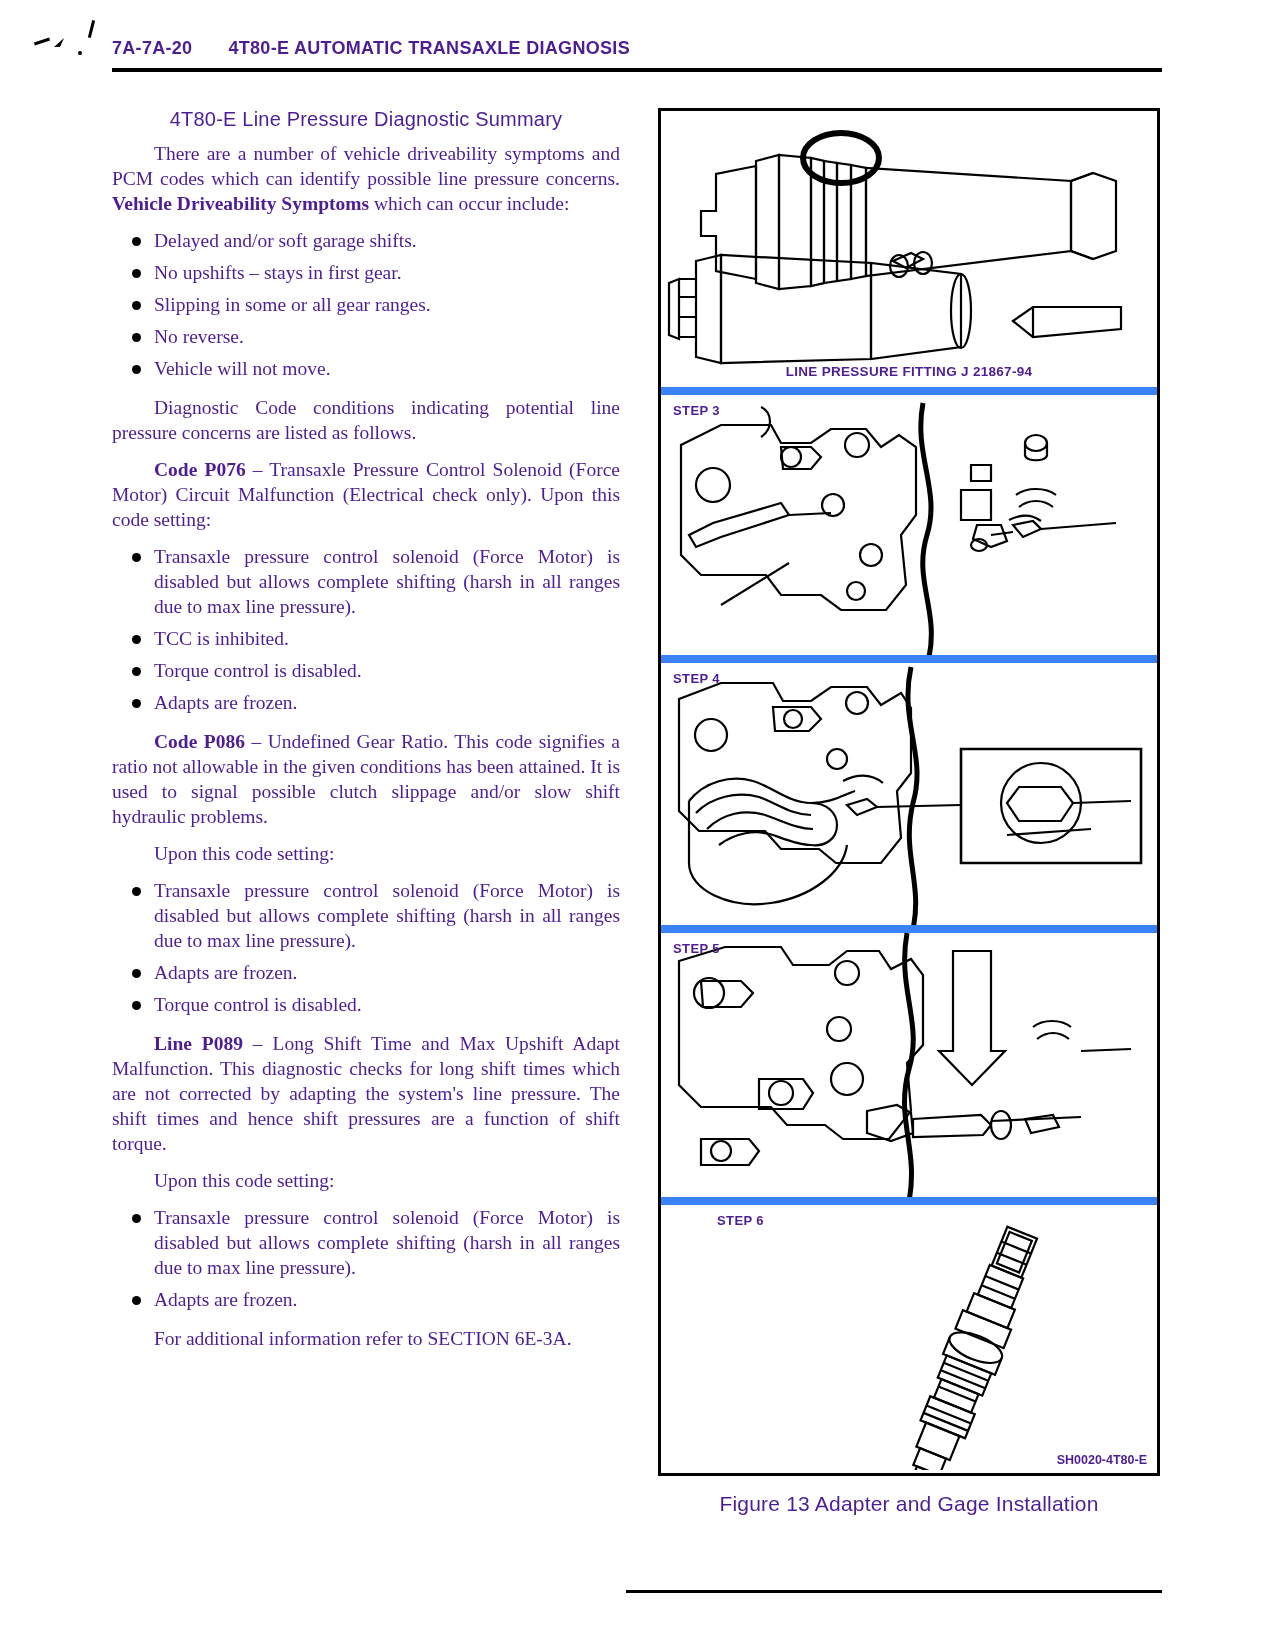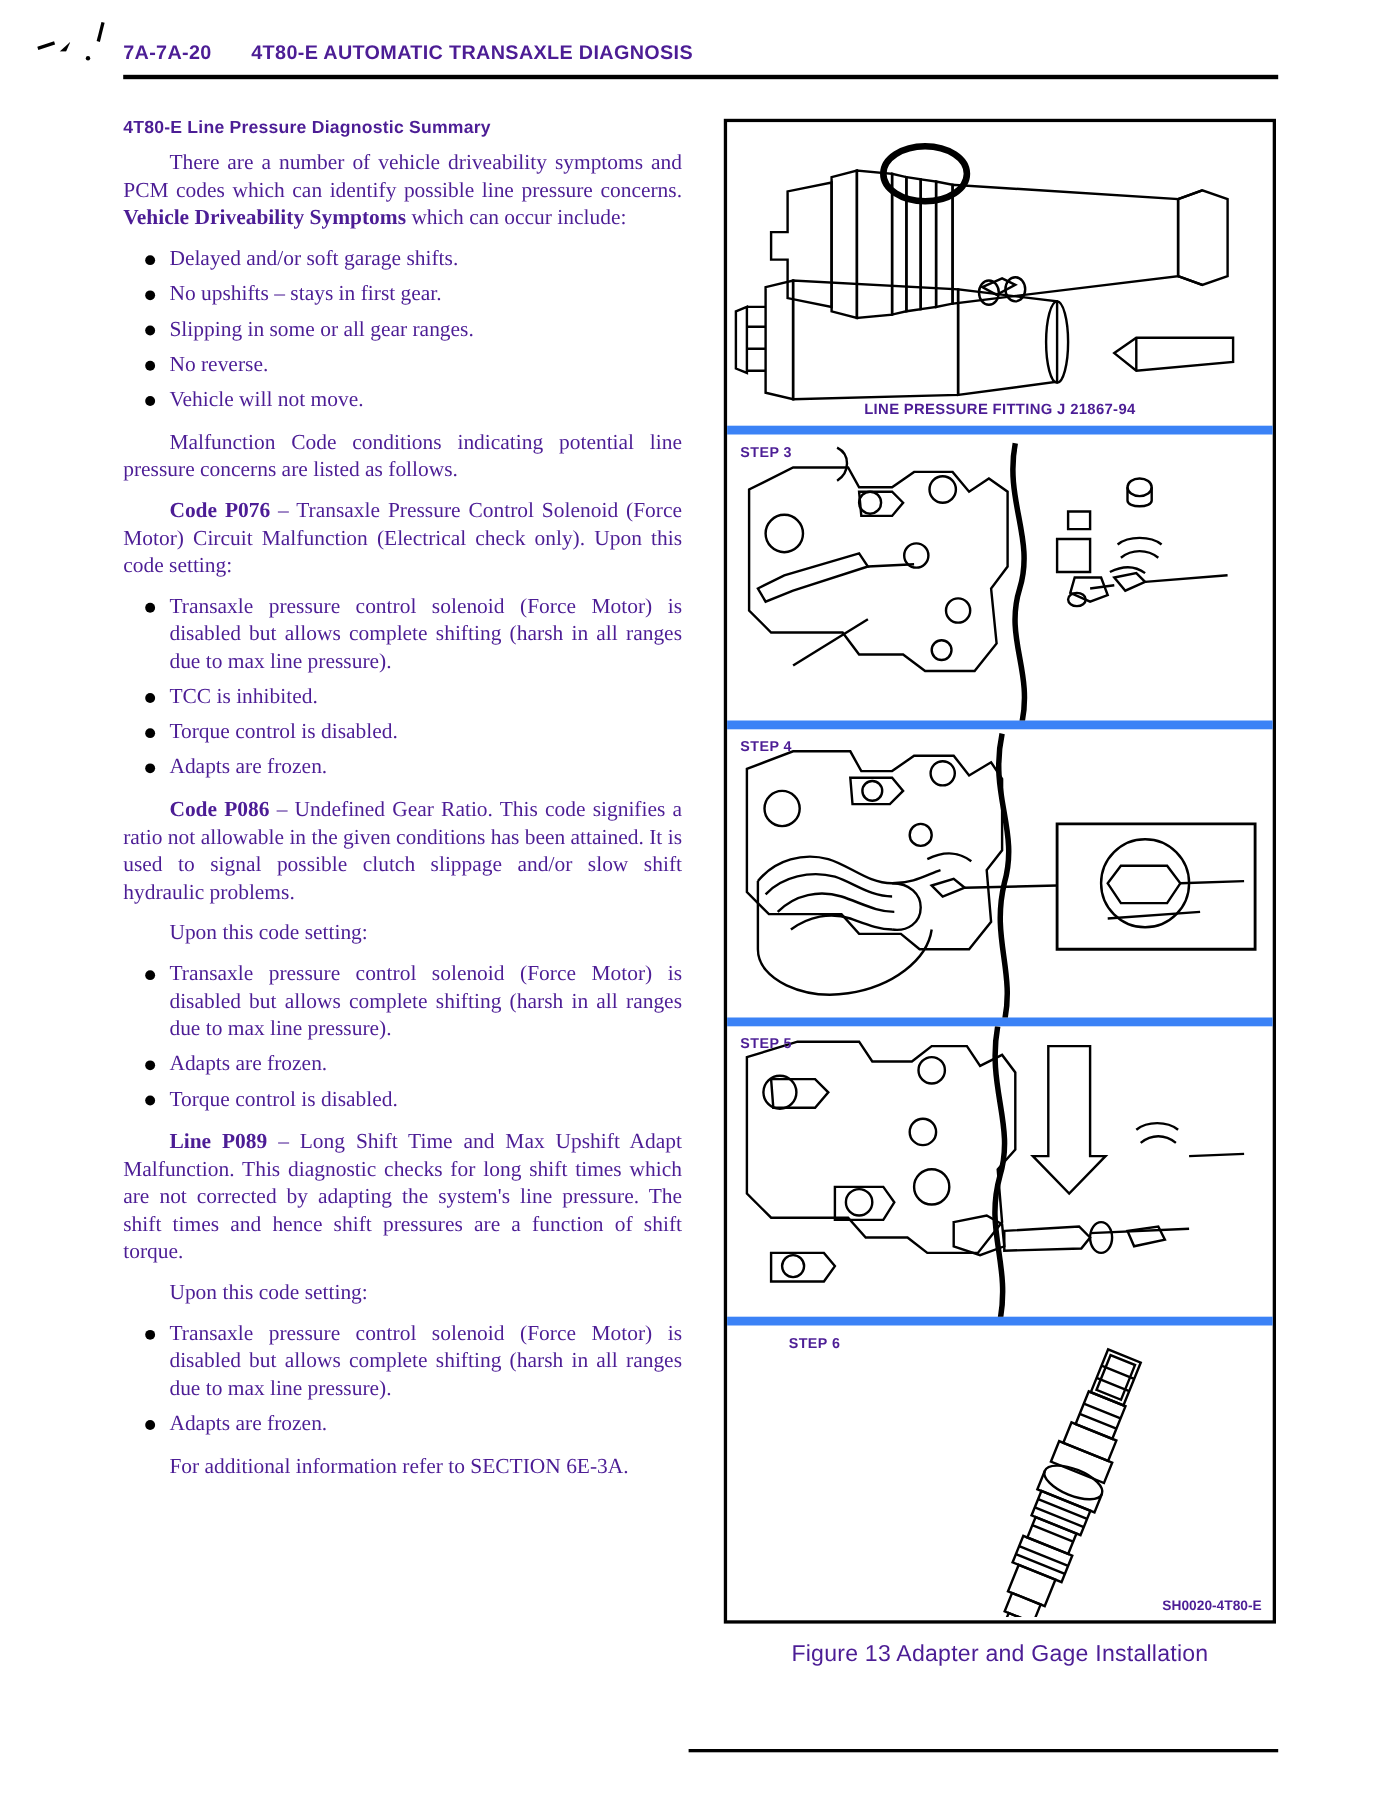--- a/index.html
+++ b/index.html
@@ -81,24 +81,25 @@
 
   
   .col-left {
     position: absolute;
     left: 112px;
     top: 108px;
     width: 508px;
   }
   .sec-title {
     font-family: "Liberation Sans", sans-serif;
-    font-weight: bold;
-    font-size: 16px;
+    font-weight: normal;
+    font-size: 20px;
     margin: 0 0 10px 0;
     letter-spacing: 0.2px;
+    text-align: center;
   }
   p.body {
     margin: 0 0 12px 0;
     font-size: 19.5px;
     line-height: 25px;
     text-align: justify;
     text-justify: inter-word;
   }
   p.indent { text-indent: 42px; }
   .b { font-weight: bold; }
@@ -211,21 +212,21 @@
     <p class="body indent"><span>There are a number of vehicle driveability symptoms and PCM codes which can identify possible line pressure concerns. </span><span class="b">Vehicle Driveability Symptoms</span><span> which can occur include:</span></p>
 
     <ul class="bullets">
       <li>Delayed and/or soft garage shifts.</li>
       <li>No upshifts – stays in first gear.</li>
       <li>Slipping in some or all gear ranges.</li>
       <li>No reverse.</li>
       <li>Vehicle will not move.</li>
     </ul>
 
-    <p class="body indent">Malfunction Code conditions indicating potential line pressure concerns are listed as follows.</p>
+    <p class="body indent">Diagnostic Code conditions indicating potential line pressure concerns are listed as follows.</p>
 
     <p class="body indent"><span class="code-lead">Code P076</span><span> – Transaxle Pressure Control Solenoid (Force Motor) Circuit Malfunction (Electrical check only). Upon this code setting:</span></p>
     <ul class="bullets">
       <li>Transaxle pressure control solenoid (Force Motor) is disabled but allows complete shifting (harsh in all ranges due to max line pressure).</li>
       <li>TCC is inhibited.</li>
       <li>Torque control is disabled.</li>
       <li>Adapts are frozen.</li>
     </ul>
 
     <p class="body indent spaced"><span class="code-lead">Code P086</span><span> – Undefined Gear Ratio. This code signifies a ratio not allowable in the given conditions has been attained. It is used to signal possible clutch slippage and/or slow shift hydraulic problems.</span></p>

